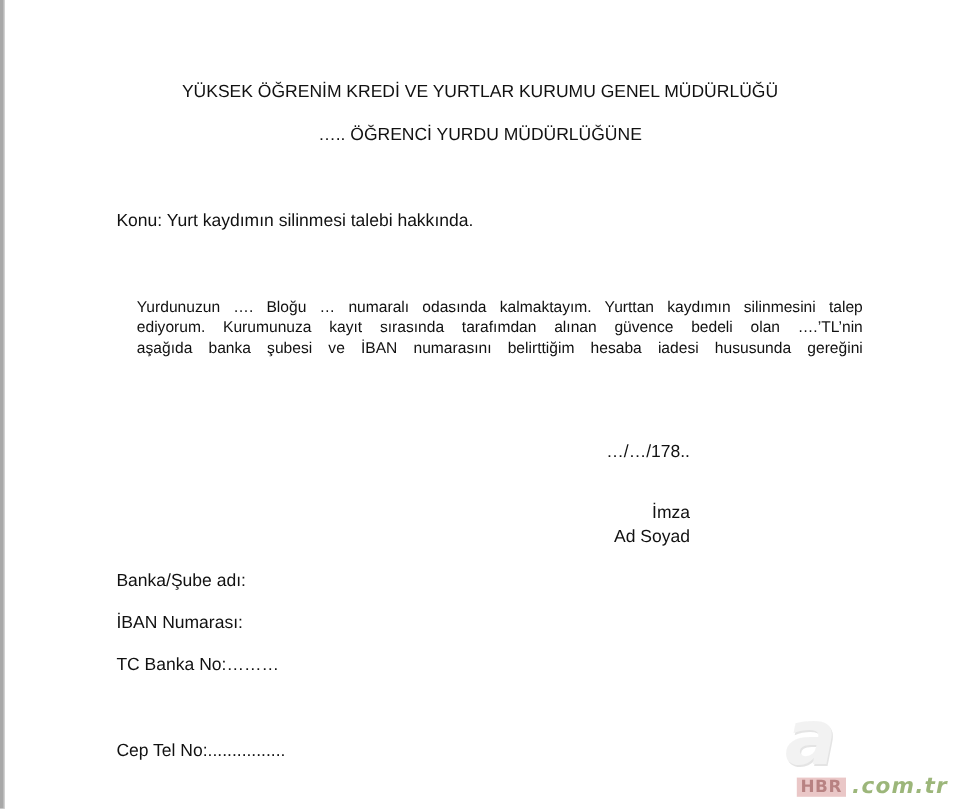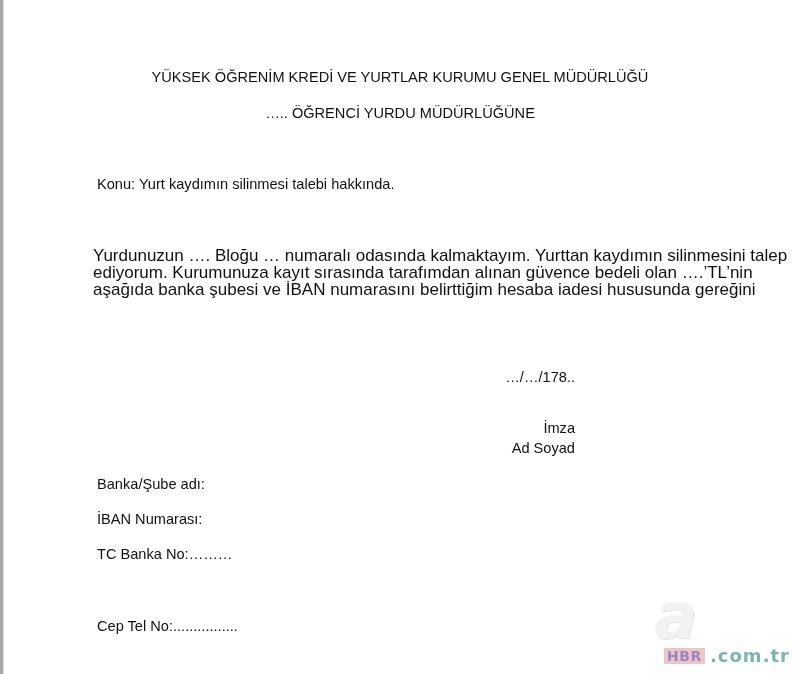--- a/index.html
+++ b/index.html
@@ -40,24 +40,24 @@
     .center {
       left: 0;
       width: 800px;
       text-align: center;
     }
     .title1 { top: 69px; }
     .title2 { top: 105px; }
     .subject { left: 97px; top: 176px; }
     .body-para {
       position: absolute;
-      left: 93px;
+      left: 114px;
       top: 247px;
       width: 605px;
-      font-size: 17px;
+      font-size: 13px;
       line-height: 17px;
       text-align: justify;
     }
     .body-para .ln {
       display: block;
       text-align: justify;
       text-align-last: justify;
       white-space: nowrap;
     }
     .body-para .ln.last {
@@ -95,35 +95,36 @@
       font-size: 64px;
       color: #e9e9e9;
       text-shadow: 1px 1px 0 #cfcfcf;
       line-height: 64px;
     }
     .wm-hbr {
       position: absolute;
       left: 14px;
       top: 50px;
       background: #d99a9a;
-      color: #4c1d95;
+      color: #7f1d1d;
       font-family: "DejaVu Sans", sans-serif;
       font-weight: bold;
       font-size: 14px;
       line-height: 16px;
       padding: 0 3px;
       letter-spacing: 0.5px;
     }
     .wm-domain {
       position: absolute;
       left: 60px;
       top: 48px;
-      color: #0f766e;
+      color: #4d7c0f;
       font-family: "DejaVu Sans", sans-serif;
       font-weight: bold;
+      font-style: italic;
       font-size: 18px;
       line-height: 20px;
       letter-spacing: 1px;
     }
   </style>
 </head>
 <body>
 
 <div class="left-border"></div>
 

